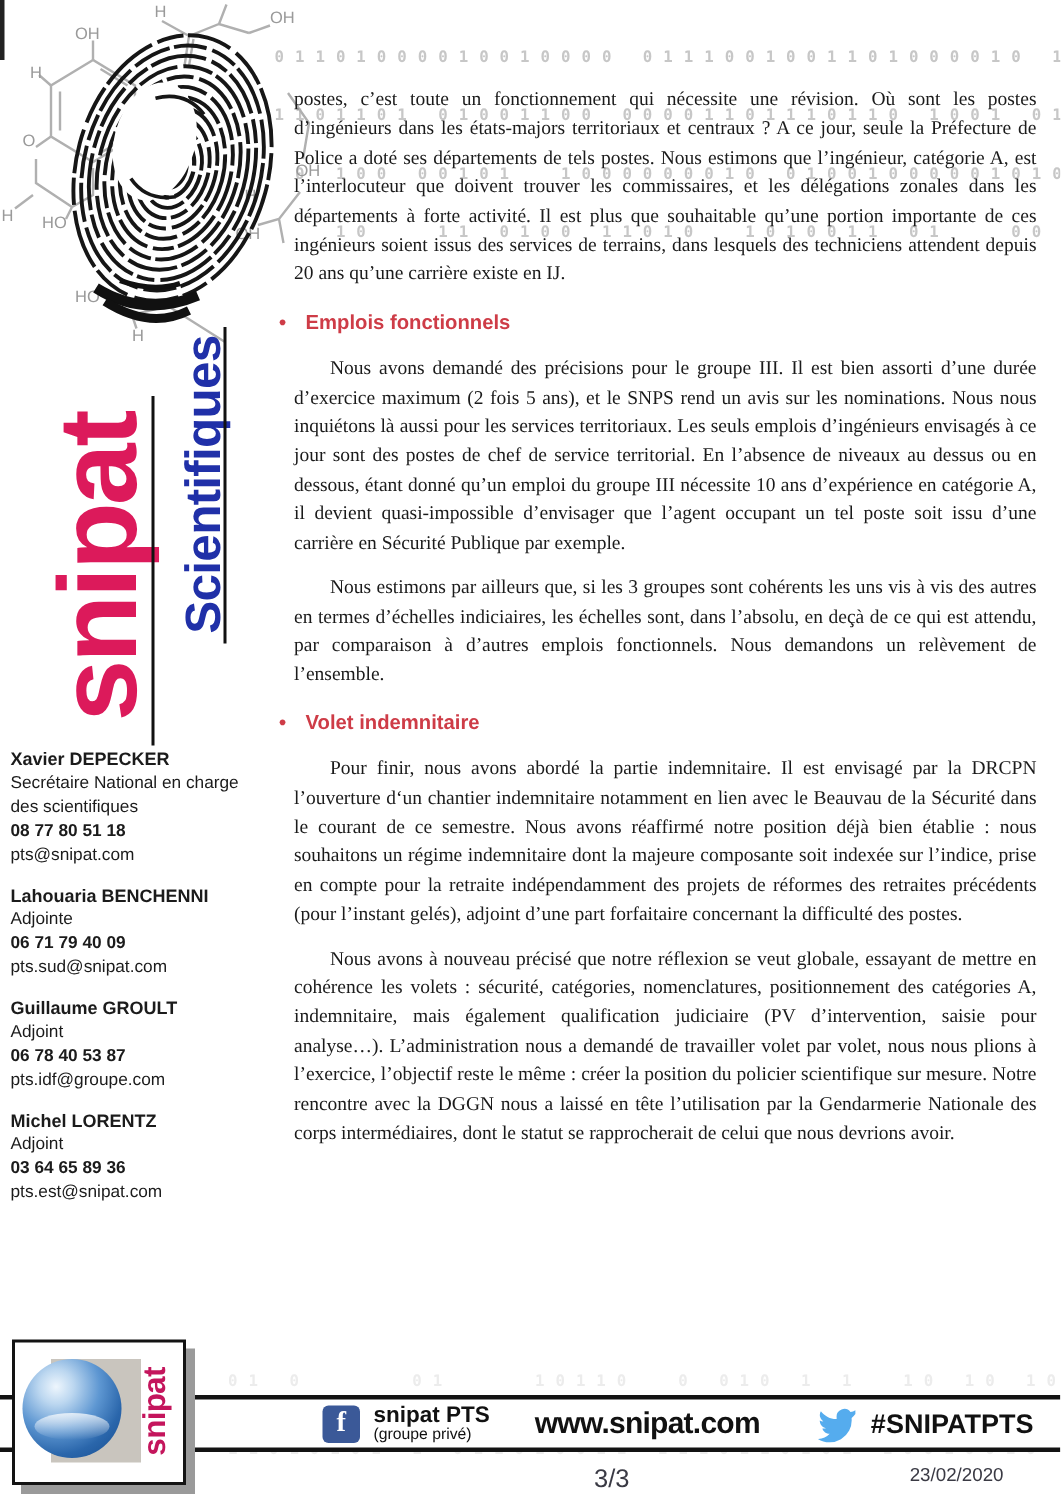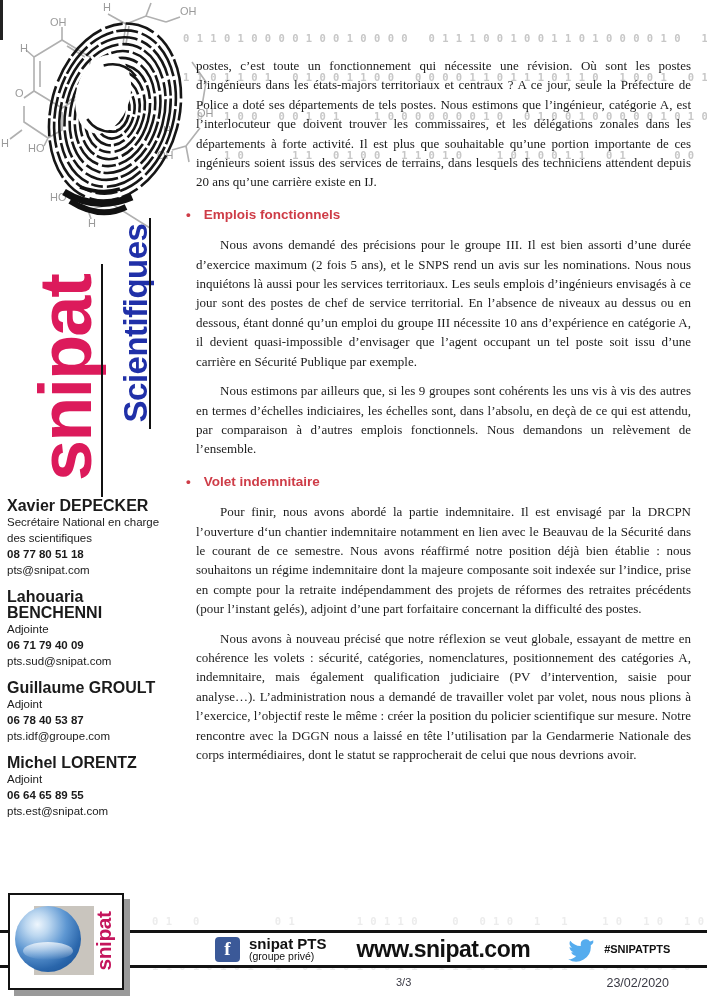--- a/index.html
+++ b/index.html
@@ -20,55 +20,55 @@
       font-size:74px;font-weight:bold;letter-spacing:-2px;color:#DC1A5B;z-index:2;}
   .brand-sci{position:absolute;left:28px;top:300px;width:215px;height:46px;
       transform:rotate(-90deg);display:flex;align-items:center;justify-content:center;
       font-size:33px;font-weight:bold;letter-spacing:-.5px;color:#2030A8;z-index:2;}
   .vline{position:absolute;width:2px;background:#111;z-index:2;}
   .vline-snipat{left:101px;top:264px;height:233px;}
   .vline-sci{left:149px;top:218px;height:211px;}
   
   .contacts{position:absolute;left:7px;top:498px;width:163px;z-index:2;font-size:11.5px;line-height:16px;}
   .contact{margin-bottom:11px;}
-  .contact .name{font-weight:bold;font-size:16px;}
+  .contact .name{font-weight:bold;font-size:12px;}
   .contact .phone{font-weight:bold;}
   
   .article{position:absolute;left:178px;top:56px;width:513px;z-index:2;
       font-size:13px;line-height:19.4px;text-align:justify;}
   .article p{margin:0 0 10px 18px;text-indent:24px;font-family:Liberation Serif, serif;}
   .article p.intro{text-indent:0;}
   .sec-head{color:#CE3C47;font-weight:bold;font-size:13.5px;margin:13px 0 11px 8px;text-align:left;}
   .sec-head .bullet{margin-right:13px;}
   
   .footer-bar{position:absolute;left:0;top:930px;right:0;height:32px;background:#fff;
       border-top:3px solid #131313;border-bottom:3px solid #131313;z-index:5;
       display:flex;align-items:center;padding-left:215px;box-sizing:content-box;}
   .fb-icon{width:25px;height:25px;background:#3B5998;border-radius:4px;color:#fff;
       display:flex;align-items:center;justify-content:center;font-weight:bold;font-size:19px;
       font-family:"Liberation Serif",serif;}
   .fb-text{margin-left:9px;line-height:1.05;}
   .fb-text .t1{font-weight:bold;font-size:15px;color:#111;}
   .fb-text .t2{font-size:10.5px;color:#111;}
-  .site{font-weight:bold;font-size:23px;color:#111;margin-left:30px;letter-spacing:-.5px;}
+  .site{font-weight:bold;font-size:20px;color:#111;margin-left:30px;letter-spacing:-.5px;}
   .tw-icon{margin-left:34px;width:31px;height:25px;}
-  .hashtag{font-weight:bold;font-size:11px;color:#111;margin-left:9px;}
+  .hashtag{font-weight:bold;font-size:18px;color:#111;margin-left:9px;}
   
   .logo-box{position:absolute;left:8px;top:893px;width:112px;height:93px;background:#fff;
       border:2px solid #131313;box-shadow:6px 6px 0 #9a9a9a;z-index:6;}
   .logo-gray{position:absolute;left:24px;top:11px;width:60px;height:69px;background:#c9c5be;}
   .logo-sphere{position:absolute;left:5px;top:11px;width:66px;height:66px;border-radius:50%;
       background:radial-gradient(circle at 34% 28%, #eef6fd 0%, #bcd7f0 18%, #5e97d2 45%, #2a66ab 70%, #154a8c 100%);}
   .logo-sphere:after{content:"";position:absolute;left:8px;top:36px;width:50px;height:18px;border-radius:50%;
       background:linear-gradient(180deg, rgba(255,255,255,.75), rgba(255,255,255,0));}
   .logo-word{position:absolute;left:56px;top:33px;width:76px;height:26px;transform:rotate(-90deg);
       display:flex;align-items:center;justify-content:center;
       font-size:21px;font-weight:bold;color:#C4155C;letter-spacing:-.5px;}
   
-  .page-num{position:absolute;left:396px;top:976px;font-size:11px;color:#3a3a44;z-index:6;}
+  .page-num{position:absolute;left:396px;top:976px;font-size:17px;color:#3a3a44;z-index:6;}
   .page-date{position:absolute;right:38px;top:976px;font-size:12.5px;color:#3a3a44;z-index:6;}
   .edge-mark{position:absolute;left:0;top:0;width:3px;height:40px;background:#222;z-index:1;}
 </style>
 </head>
 <body>
 
 <div class="page">
 
   <div class="edge-mark"></div>
 
@@ -157,33 +157,33 @@
     </div>
     <div class="contact">
       <div class="name">Guillaume GROULT</div>
       <div class="role">Adjoint</div>
       <div class="phone">06 78 40 53 87</div>
       <div class="email">pts.idf@groupe.com</div>
     </div>
     <div class="contact">
       <div class="name">Michel LORENTZ</div>
       <div class="role">Adjoint</div>
-      <div class="phone">06 64 65 89 55</div>
+      <div class="phone">03 64 65 89 36</div>
       <div class="email">pts.est@snipat.com</div>
     </div>
   </div>
 
   <div class="article">
     <p class="intro">postes, c’est toute un fonctionnement qui nécessite une révision. Où sont les postes d’ingénieurs dans les états-majors territoriaux et centraux ? A ce jour, seule la Préfecture de Police a doté ses départements de tels postes. Nous estimons que l’ingénieur, catégorie A, est l’interlocuteur que doivent trouver les commissaires, et les délégations zonales dans les départements à forte activité. Il est plus que souhaitable qu’une portion importante de ces ingénieurs soient issus des services de terrains, dans lesquels des techniciens attendent depuis 20 ans qu’une carrière existe en IJ.</p>
 
     <div class="sec-head">
       <span class="bullet">•</span><span>Emplois fonctionnels</span>
     </div>
     <p>Nous avons demandé des précisions pour le groupe III. Il est bien assorti d’une durée d’exercice maximum (2 fois 5 ans), et le SNPS rend un avis sur les nominations. Nous nous inquiétons là aussi pour les services territoriaux. Les seuls emplois d’ingénieurs envisagés à ce jour sont des postes de chef de service territorial. En l’absence de niveaux au dessus ou en dessous, étant donné qu’un emploi du groupe III nécessite 10 ans d’expérience en catégorie A, il devient quasi-impossible d’envisager que l’agent occupant un tel poste soit issu d’une carrière en Sécurité Publique par exemple.</p>
-    <p>Nous estimons par ailleurs que, si les 9 groupes sont cohérents les uns vis à vis des autres en termes d’échelles indiciaires, les échelles sont, dans l’absolu, en deçà de ce qui est attendu, par comparaison à d’autres emplois fonctionnels. Nous demandons un relèvement de l’ensemble.</p>
+    <p>Nous estimons par ailleurs que, si les 3 groupes sont cohérents les uns vis à vis des autres en termes d’échelles indiciaires, les échelles sont, dans l’absolu, en deçà de ce qui est attendu, par comparaison à d’autres emplois fonctionnels. Nous demandons un relèvement de l’ensemble.</p>
 
     <div class="sec-head">
       <span class="bullet">•</span><span>Volet indemnitaire</span>
     </div>
     <p>Pour finir, nous avons abordé la partie indemnitaire. Il est envisagé par la DRCPN l’ouverture d‘un chantier indemnitaire notamment en lien avec le Beauvau de la Sécurité dans le courant de ce semestre. Nous avons réaffirmé notre position déjà bien établie : nous souhaitons un régime indemnitaire dont la majeure composante soit indexée sur l’indice, prise en compte pour la retraite indépendamment des projets de réformes des retraites précédents (pour l’instant gelés), adjoint d’une part forfaitaire concernant la difficulté des postes.</p>
 
     <p>Nous avons à nouveau précisé que notre réflexion se veut globale, essayant de mettre en cohérence les volets : sécurité, catégories, nomenclatures, positionnement des catégories A, indemnitaire, mais également qualification judiciaire (PV d’intervention, saisie pour analyse…). L’administration nous a demandé de travailler volet par volet, nous nous plions à l’exercice, l’objectif reste le même : créer la position du policier scientifique sur mesure. Notre rencontre avec la DGGN nous a laissé en tête l’utilisation par la Gendarmerie Nationale des corps intermédiaires, dont le statut se rapprocherait de celui que nous devrions avoir.</p>
   </div>
 
   <div class="footer-bar">

